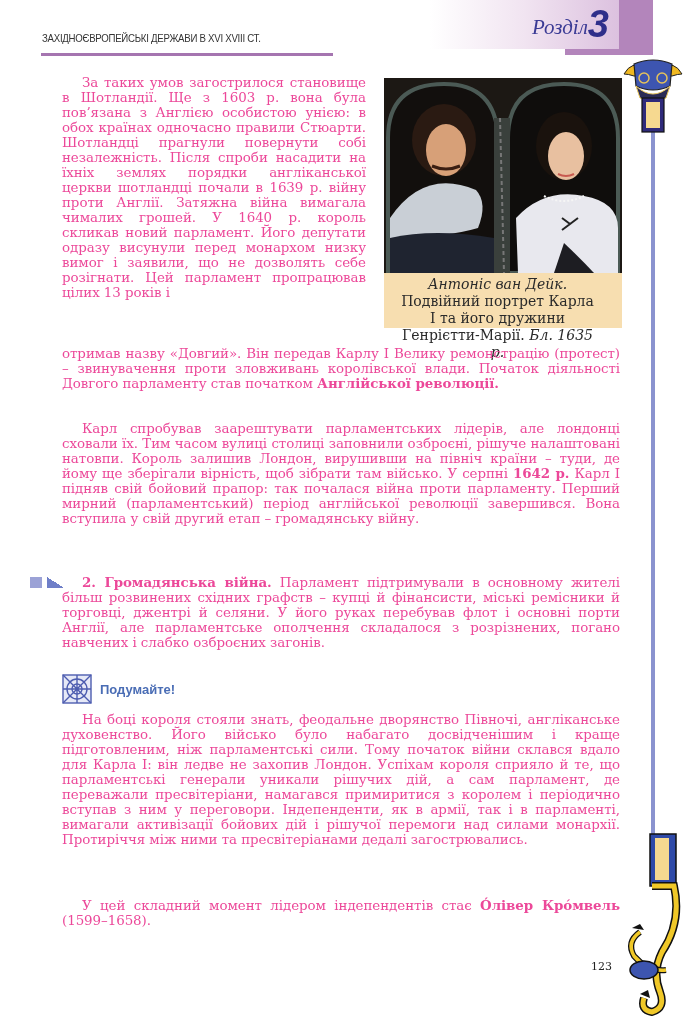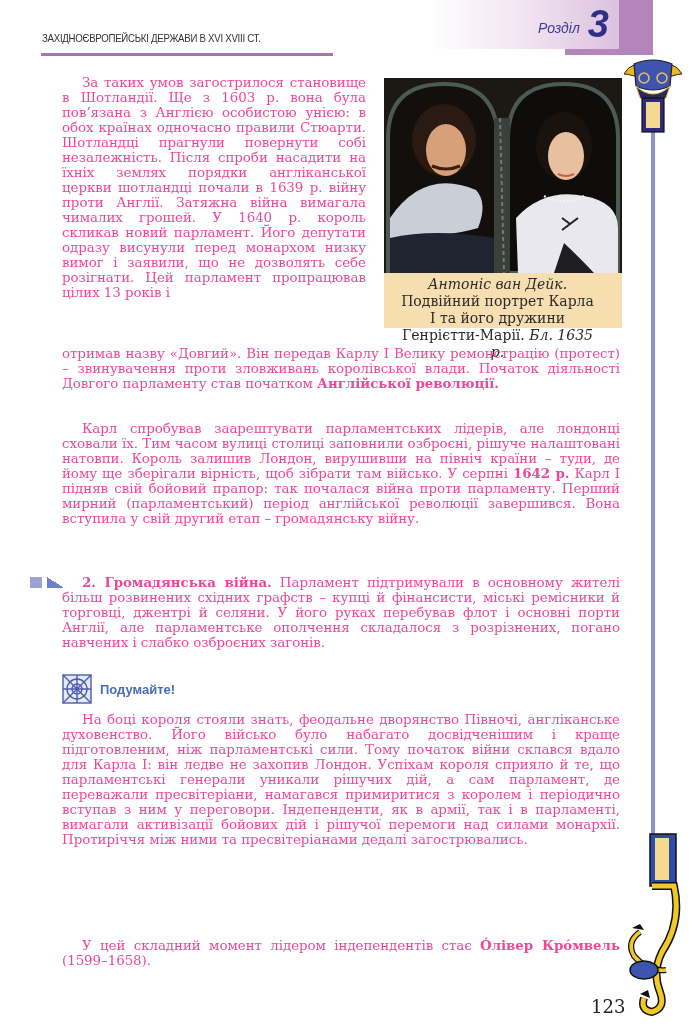--- a/index.html
+++ b/index.html
@@ -19,22 +19,22 @@
   .chapter-shadow {
     position: absolute; left: 565px; top: 0; width: 88px; height: 55px;
     background: #b385bb;
   }
   .chapter-inner {
     position: absolute; left: 430px; top: 0; width: 189px; height: 49px;
     background: linear-gradient(to right, #ffffff 0%, #f1e4f1 50%, #dcc1df 100%);
     display: flex; align-items: center; justify-content: flex-end; padding-right: 10px;
   }
   .chapter-label {
-    font-family: Liberation Sans, sans-serif; font-style: italic;
-    font-size: 14px; color: #3b3b95; margin-right: 8px; margin-top: 6px;
+    font-family: Liberation Serif, serif; font-style: italic;
+    font-size: 21px; color: #3b3b95; margin-right: 0; margin-top: 6px;
   }
   .chapter-num {
     font-family: "Liberation Sans", sans-serif; font-style: italic; font-weight: bold;
     font-size: 38px; color: #2f2f8a;
   }
 
   
   .side-line {
     position: absolute; left: 651px; top: 128px; width: 4px; height: 710px;
     background: #8a93cf;
@@ -73,21 +73,21 @@
   .tri { width: 17px; height: 11px; background: linear-gradient(to top right, #6f7fc8 50%, transparent 50%); }
 
   .think {
     position: absolute; left: 62px; top: 674px; display: flex; align-items: center;
     font-family: "Liberation Sans", sans-serif; font-size: 13px; color: #333;
   }
   .think-icon { width: 30px; height: 30px; margin-right: 8px; }
   .think-label { color: #4a6db5; font-weight: bold; margin-right: 16px; }
 
   .page-num {
-    position: absolute; left: 591px; top: 960px; font-size: 18px; color: #222; margin-top: 36px;
+    position: absolute; left: 591px; top: 960px; font-size: 11px; color: #222;
   }
 </style>
 </head>
 <body>
 
 <div class="header-title">ЗАХІДНОЄВРОПЕЙСЬКІ ДЕРЖАВИ В XVI XVIII СТ.</div>
 <div class="header-rule"></div>
 <div class="chapter-shadow"></div>
 <div class="chapter-inner">
   <span class="chapter-label">Розділ</span>
@@ -163,15 +163,15 @@
       <circle cx="15" cy="15" r="5"></circle>
       <path d="M1 1 L29 29 M29 1 L1 29 M15 1 L15 29 M1 15 L29 15"></path>
       <rect x="1" y="1" width="28" height="28"></rect>
     </g>
   </svg>
   <span class="think-label">Подумайте!</span>
 </div>
 
 <div class="text t-wide p-indent" style="top:712px;">На боці короля стояли знать, феодальне дворянство Півночі, англіканське духовенство. Його військо було набагато досвідченішим і краще підготовленим, ніж парламентські сили. Тому початок війни склався вдало для Карла І: він ледве не захопив Лондон. Успіхам короля сприяло й те, що парламентські генерали уникали рішучих дій, а сам парламент, де переважали пресвітеріани, намагався примиритися з королем і періодично вступав з ним у переговори. Індепенденти, як в армії, так і в парламенті, вимагали активізації бойових дій і рішучої перемоги над силами монархії. Протиріччя між ними та пресвітеріанами дедалі загострювались.</div>
 
-<div class="text t-wide p-indent" style="top:898px;margin-top:40px;"><span>У цей складний момент лідером індепендентів стає </span><b>Óлівер Крóмвель</b><span> (1599–1658).</span></div>
+<div class="text t-wide p-indent" style="top:898px;"><span>У цей складний момент лідером індепендентів стає </span><b>Óлівер Крóмвель</b><span> (1599–1658).</span></div>
 
 <div class="page-num">123</div>
 
 </body></html>

